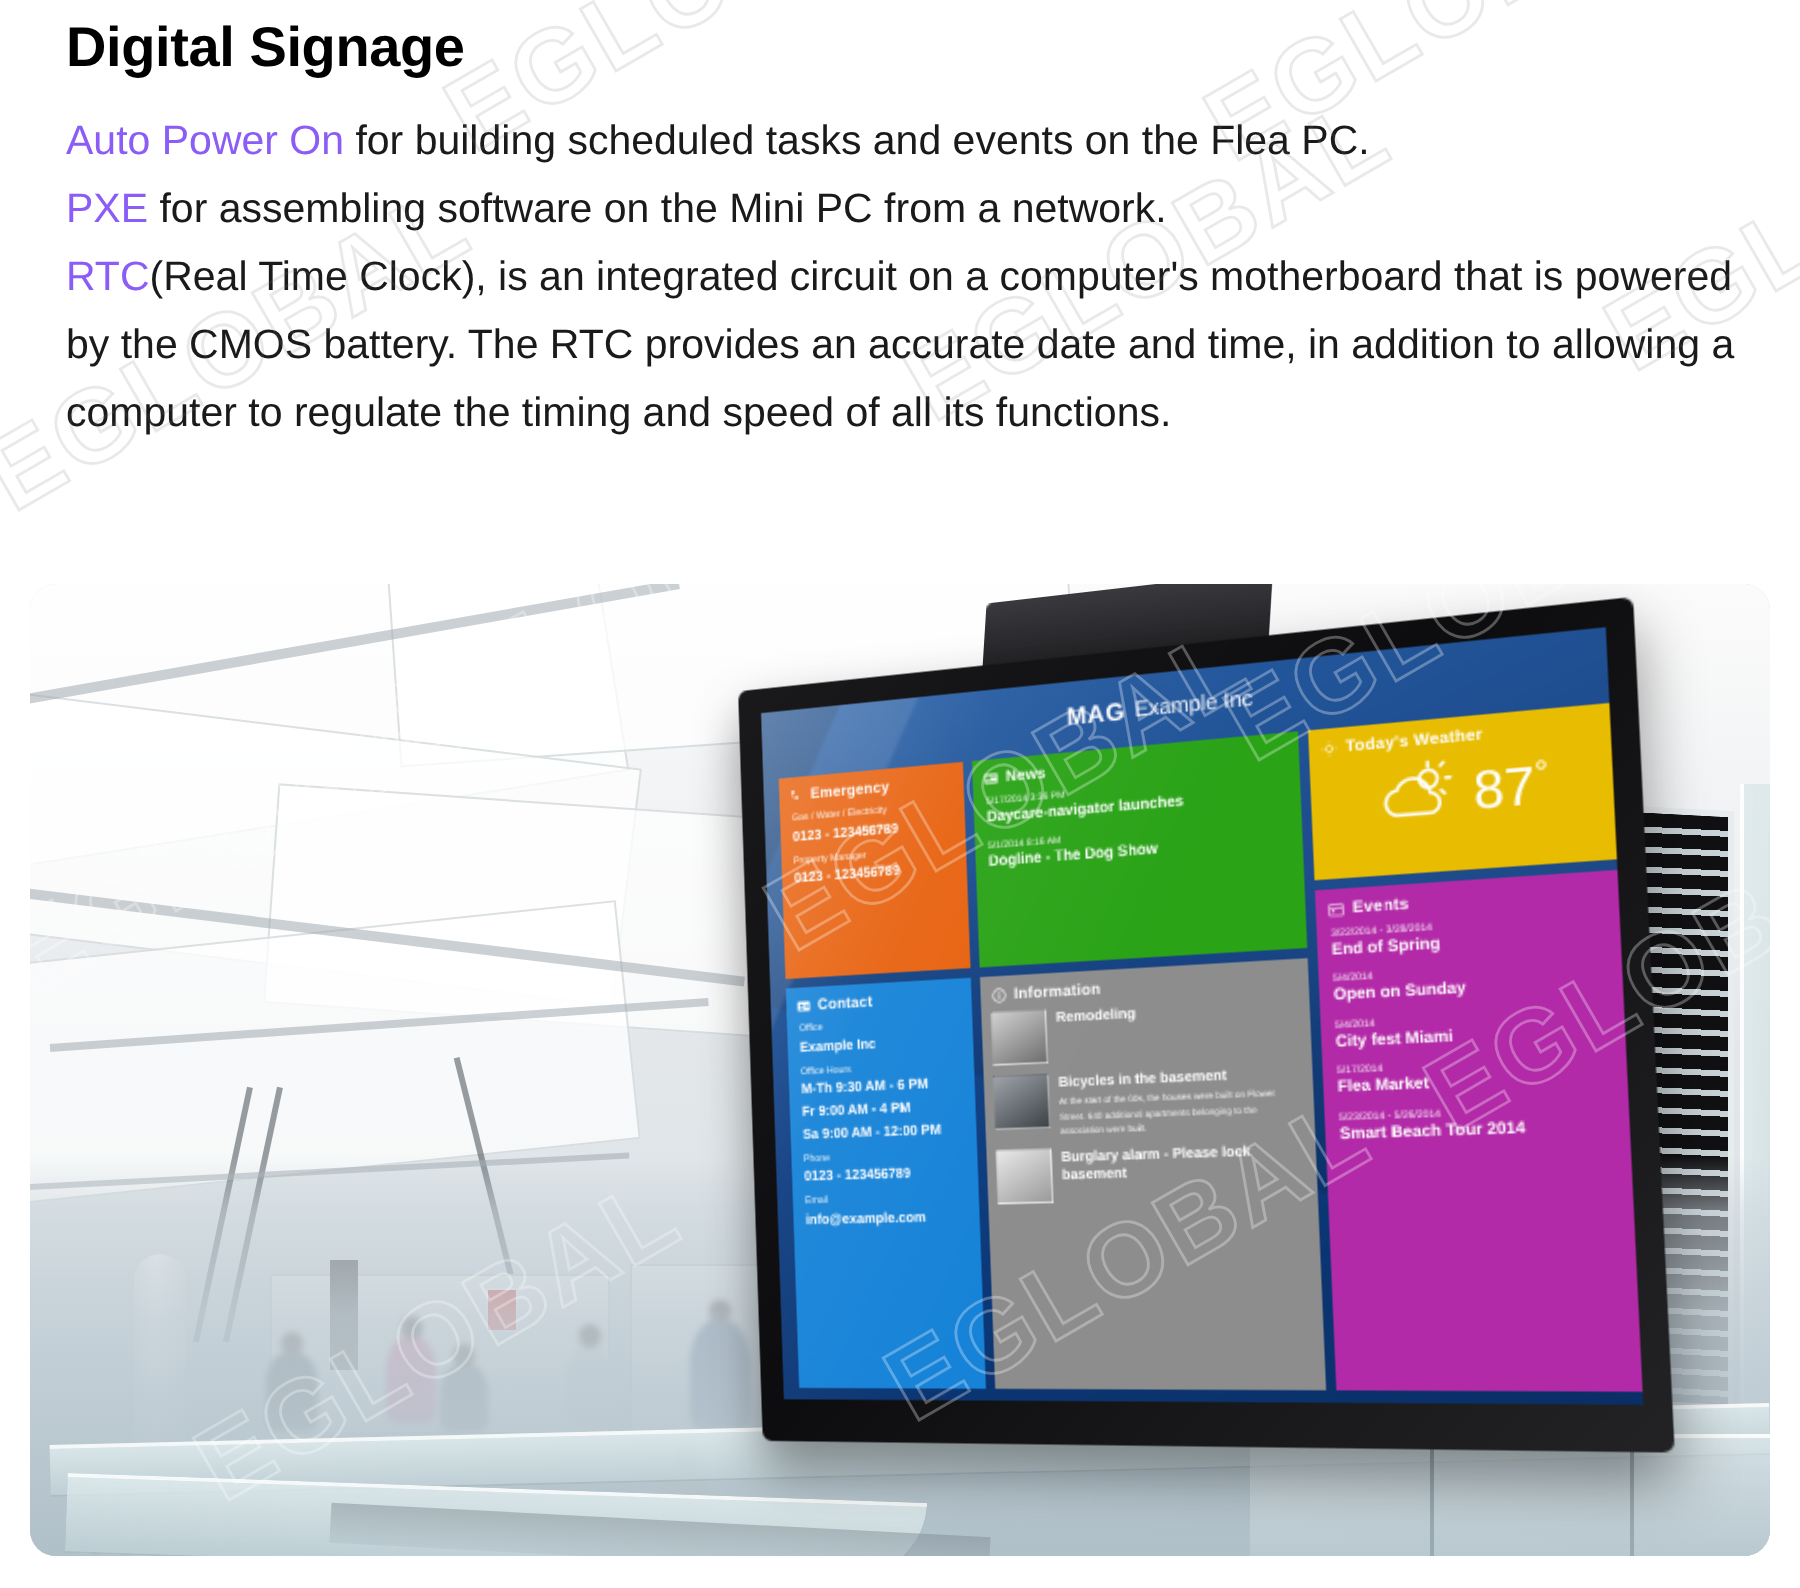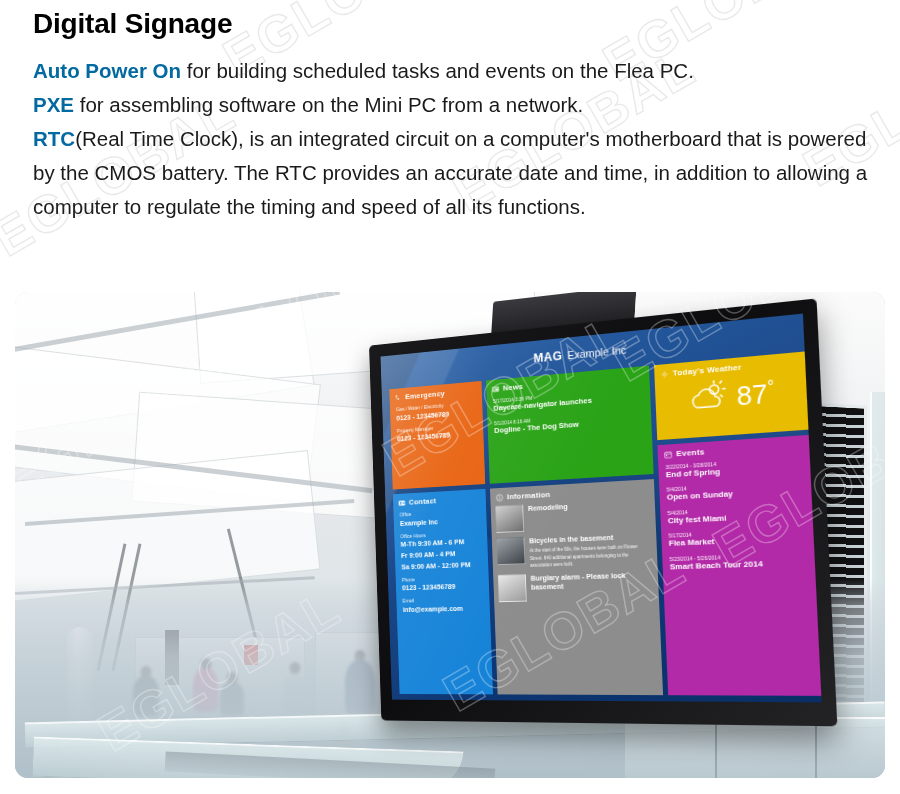--- a/index.html
+++ b/index.html
@@ -50,21 +50,21 @@
     margin: 0 0 14px 0;
     letter-spacing: -0.2px;
     line-height: 1.15;
   }
   #body-copy {
     font-size: 20.5px;
     line-height: 34px;
     color: #1a1a1a;
     font-weight: 400;
   }
-  #body-copy .lead { font-weight: 700; color: #0369a1; }
+  #body-copy .lead { font-weight: 400; color: #8b5cf6; }
   #body-copy p { margin: 0; }
 
   
   #photo-frame {
     position: absolute;
     left: 15px;
     top: 292px;
     width: 870px;
     height: 486px;
     border-radius: 13px;

